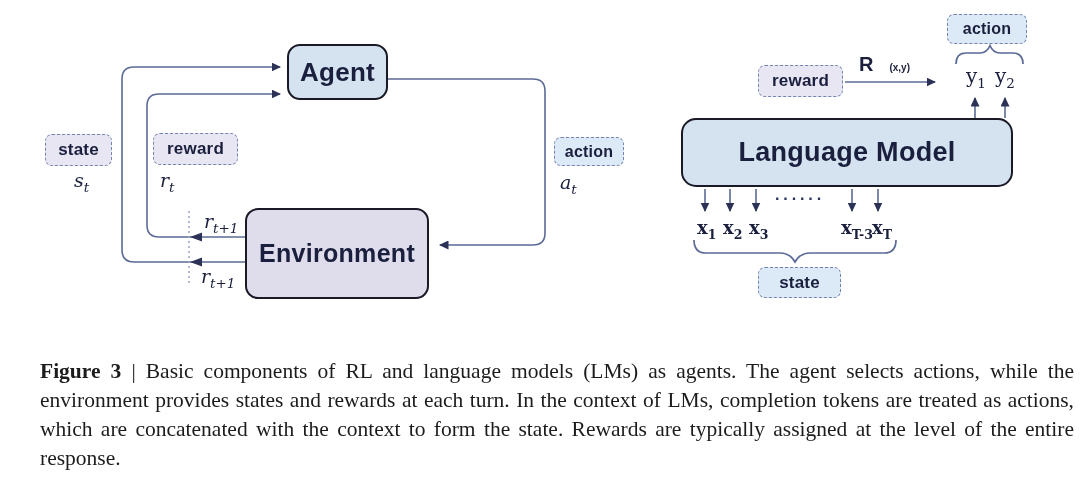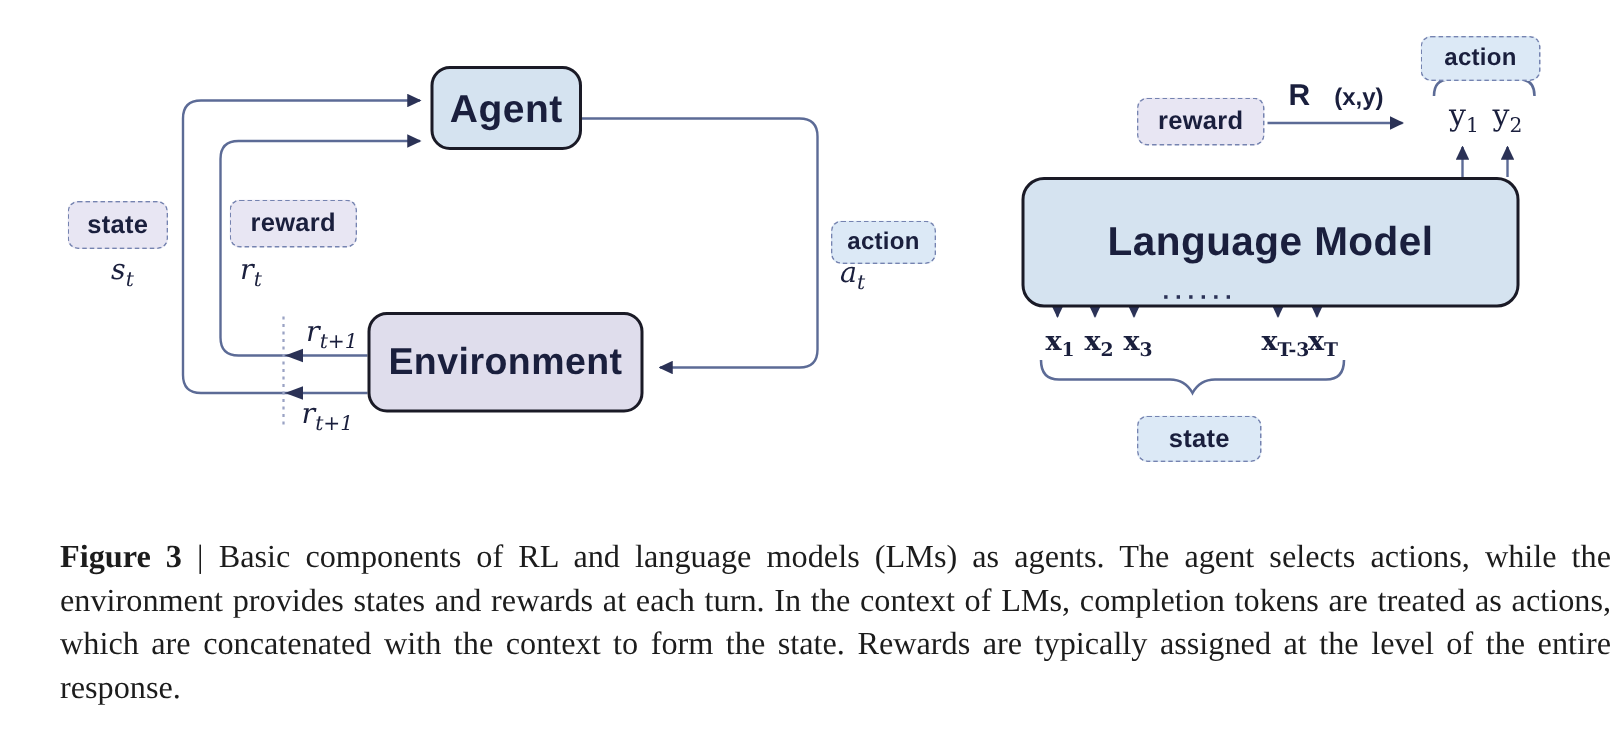--- a/index.html
+++ b/index.html
@@ -23,21 +23,21 @@
   .box.blue{background:var(--box-blue,#d5e3f0);}
   .box.lav{background:var(--box-lavender,#dfddec);}
 
   .chip{
     position:absolute;box-sizing:border-box;
     border:1.6px dashed var(--chip-border,#7583b0);border-radius:7px;
     display:flex;align-items:center;justify-content:center;
     font-weight:bold;font-size:17px;color:var(--navy-text,#1a1f3d);
     letter-spacing:.2px;
   }
-  .chip.blue{background:var(--chip-blue,#dce9f6);margin-top:10px;}
+  .chip.blue{background:var(--chip-blue,#dce9f6);}
   .chip.lav{background:var(--chip-lavender,#e8e6f3);}
 
   .mathlbl{
     position:absolute;font-family:"DejaVu Serif",serif;font-style:italic;
     font-size:19px;color:var(--navy-text,#1a1f3d);line-height:1;
   }
   .mathlbl sub{font-size:13.5px;line-height:1;}
 
   .token{
     position:absolute;font-family:"DejaVu Serif",serif;font-weight:600;
@@ -49,21 +49,21 @@
     position:absolute;font-family:"DejaVu Serif",serif;
     font-size:20px;color:var(--navy-text,#1a1f3d);line-height:1;
   }
   .outvar sub{font-size:13.5px;line-height:1;}
 
   .rfn{
     position:absolute;display:flex;align-items:baseline;
     font-weight:bold;color:var(--navy-text,#1a1f3d);line-height:1;
   }
   .rfn .base{font-size:20px;}
-  .rfn .args{font-size:16px;padding-left:16px;}
+  .rfn .args{font-size:10px;padding-left:16px;}
 
   .dots{
     position:absolute;font-weight:bold;font-size:16px;letter-spacing:3px;
     color:var(--arrow,#2b3256);line-height:1;
   }
 
   .caption{
     position:absolute;left:24px;top:341px;width:1034px;margin:16px;
     font-family:"Liberation Serif",serif;font-size:21.5px;line-height:29px;
     color:var(--caption-text,#1c1c1c);text-align:justify;
@@ -105,21 +105,21 @@
     <path class="wire" d="M 878 189 V 211" marker-end="url(#ah)"></path>
 
     <path class="brace" d="M 956 64 Q 956 53 966 53 L 980 53 Q 987 53 990 45.5 Q 993 53 1000 53 L 1013 53 Q 1023 53 1023 64"></path>
     <path class="brace" d="M 694 240 Q 694 253 706 253 L 780 253 Q 790 253 795 262 Q 800 253 810 253 L 884 253 Q 896 253 896 240"></path>
   </svg>
 
   <div class="box blue" style="left:287px;top:44px;width:101px;height:56px;font-size:26px;">
     <span>Agent</span>
   </div>
 
-  <div class="box lav" style="left:245px;top:208px;width:184px;height:67px;font-size:25px;">
+  <div class="box lav" style="left:245px;top:208px;width:184px;height:91px;font-size:25px;">
     <span>Environment</span>
   </div>
 
   <div class="chip lav" style="left:45px;top:134px;width:67px;height:32px;">
     <span>state</span>
   </div>
   <div class="chip lav" style="left:153px;top:133px;width:85px;height:32px;">
     <span>reward</span>
   </div>
   <div class="chip blue" style="left:554px;top:137px;width:70px;height:29px;font-size:16px;">
@@ -135,21 +135,21 @@
   <div class="mathlbl" style="left:560px;top:173px;">
     <span>a</span><sub>t</sub>
   </div>
   <div class="mathlbl" style="left:204px;top:212px;">
     <span>r</span><sub>t+1</sub>
   </div>
   <div class="mathlbl" style="left:201px;top:267px;">
     <span>r</span><sub>t+1</sub>
   </div>
 
-  <div class="box blue" style="left:681px;top:118px;width:332px;height:87px;font-size:27px;border-width:2.2px;border-radius:15px;">
+  <div class="box blue" style="left:681px;top:118px;width:332px;height:69px;font-size:27px;border-width:2.2px;border-radius:15px;">
     <span>Language Model</span>
   </div>
 
   <div class="chip lav" style="left:758px;top:65px;width:85px;height:32px;">
     <span>reward</span>
   </div>
   <div class="chip blue" style="left:947px;top:14px;width:80px;height:30px;font-size:16px;">
     <span>action</span>
   </div>
   <div class="chip blue" style="left:758px;top:267px;width:83px;height:31px;">

